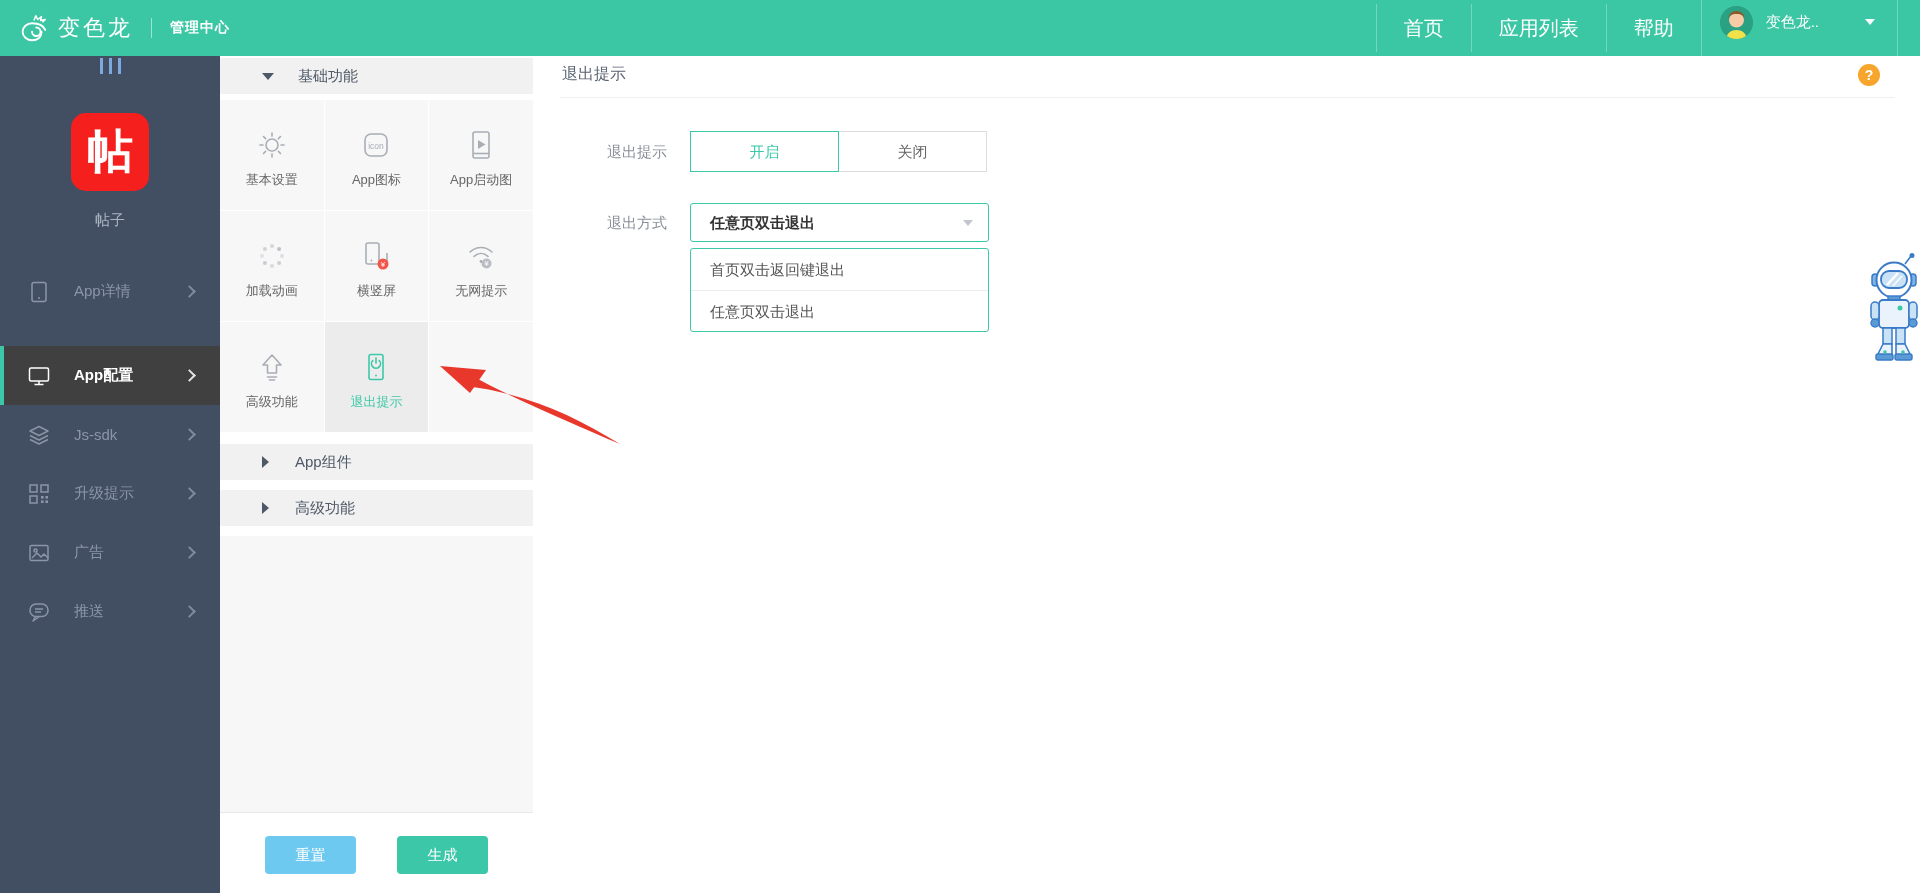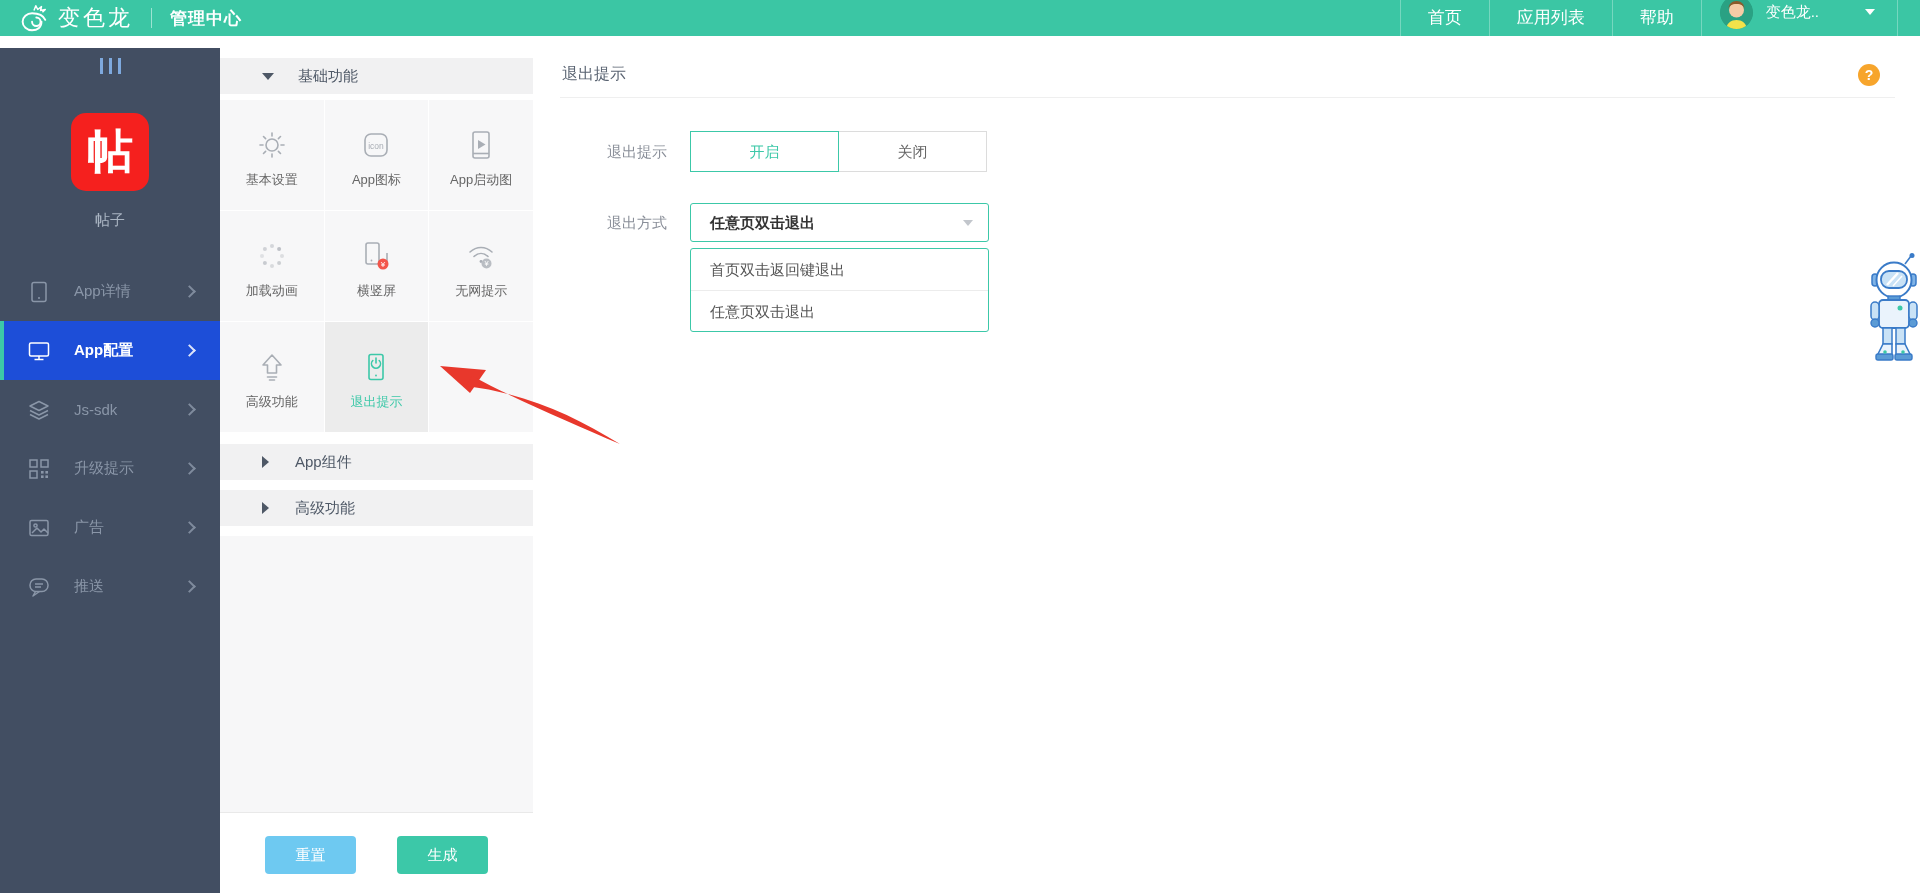--- a/index.html
+++ b/index.html
@@ -1,28 +1,28 @@
 <!DOCTYPE html>
 <html><head>
 <meta charset="utf-8">
 <style>
   * { margin:0; padding:0; box-sizing:border-box; }
   html,body { width:1920px; height:893px; overflow:hidden; background:#fff;
     font-family:"Liberation Sans", sans-serif; }
 
   
-  .topbar { position:absolute; top:0; left:0; right:0; height:36px; background:#3BC6A4;
+  .topbar { position:absolute; top:0; left:0; right:0; height:56px; background:#3BC6A4;
     display:flex; align-items:center; color:#fff; z-index:30; }
   .tb-left { display:flex; align-items:center; padding-left:16px; }
   .logo-icon { width:34px; height:34px; margin-right:8px; }
   .logo-text { font-size:22px; letter-spacing:3px; }
   .tb-div { width:1px; height:20px; background:rgba(255,255,255,.5); margin:0 18px; }
-  .tb-title { font-size:17px; font-weight:bold; letter-spacing:1px; }
+  .tb-title { font-size:14px; font-weight:bold; letter-spacing:1px; }
   .tb-right { margin-left:auto; display:flex; align-items:center; height:100%; margin-right:0; }
-  .tb-nav { font-size:17px; line-height:48px; padding:0 27px; border-left:1px solid rgba(255,255,255,.3); cursor:pointer; white-space:nowrap; }
+  .tb-nav { font-size:20px; line-height:48px; padding:0 27px; border-left:1px solid rgba(255,255,255,.3); cursor:pointer; white-space:nowrap; }
   .tb-user { display:flex; align-items:center; height:100%; border-left:1px solid rgba(255,255,255,.3);
     border-right:1px solid rgba(255,255,255,.3); padding:0 22px 12px 18px; cursor:pointer; }
   .avatar { width:33px; height:33px; border-radius:50%; background:#2AA183; overflow:hidden; flex:0 0 auto; }
   .tb-username { font-size:15px; margin:0 46px 0 13px; }
   .caret-sm { width:0; height:0; border-left:5px solid transparent; border-right:5px solid transparent;
     border-top:6px solid #fff; }
   .tb-tail { width:22px; height:100%; }
 
   
   .sidebar { position:absolute; top:48px; left:0; width:220px; bottom:0; background:#424E62; z-index:20; }
@@ -32,21 +32,21 @@
     background:#F5201E; color:#fff; display:flex; align-items:center; justify-content:center;
     font-size:46px; font-weight:bold; }
   .app-name { position:absolute; top:163px; left:0; right:0; text-align:center; font-size:15px; color:#A9B4C2; }
   .menu { position:absolute; top:214px; left:0; right:0; }
   .menu-item { height:59px; display:flex; align-items:center; padding:0 26px 0 27px;
     color:#8A96A8; font-size:15px; cursor:pointer; position:relative; }
   .mi-icon { width:24px; height:24px; margin-right:23px; color:#8A96A8; flex:0 0 auto; }
   .mi-label { flex:1; }
   .chev { width:9px; height:9px; border-top:2px solid currentColor; border-right:2px solid currentColor;
     transform:rotate(45deg); opacity:.85; }
-  .menu-item.active { background:#1d4ed8; color:#FFFFFF; font-weight:bold; }
+  .menu-item.active { background:#404040; color:#FFFFFF; font-weight:bold;margin-top:25px; }
   .menu-item.active .mi-icon { color:#fff; }
   .menu-item.active::before { content:""; position:absolute; left:0; top:0; bottom:0; width:4px; background:#3CC8A8; }
 
   
   .panel { position:absolute; left:220px; top:48px; width:313px; bottom:0; background:#fff; z-index:10;
     display:flex; flex-direction:column; }
   .section-head { height:36px; margin-top:10px; background:#F1F1F2; display:flex; align-items:center;
     padding-left:42px; font-size:15px; color:#4E5866; cursor:pointer; flex:0 0 auto; }
   .tri-down { width:0; height:0; border-left:6px solid transparent; border-right:6px solid transparent;
     border-top:7px solid #4E5866; margin-right:24px; }

